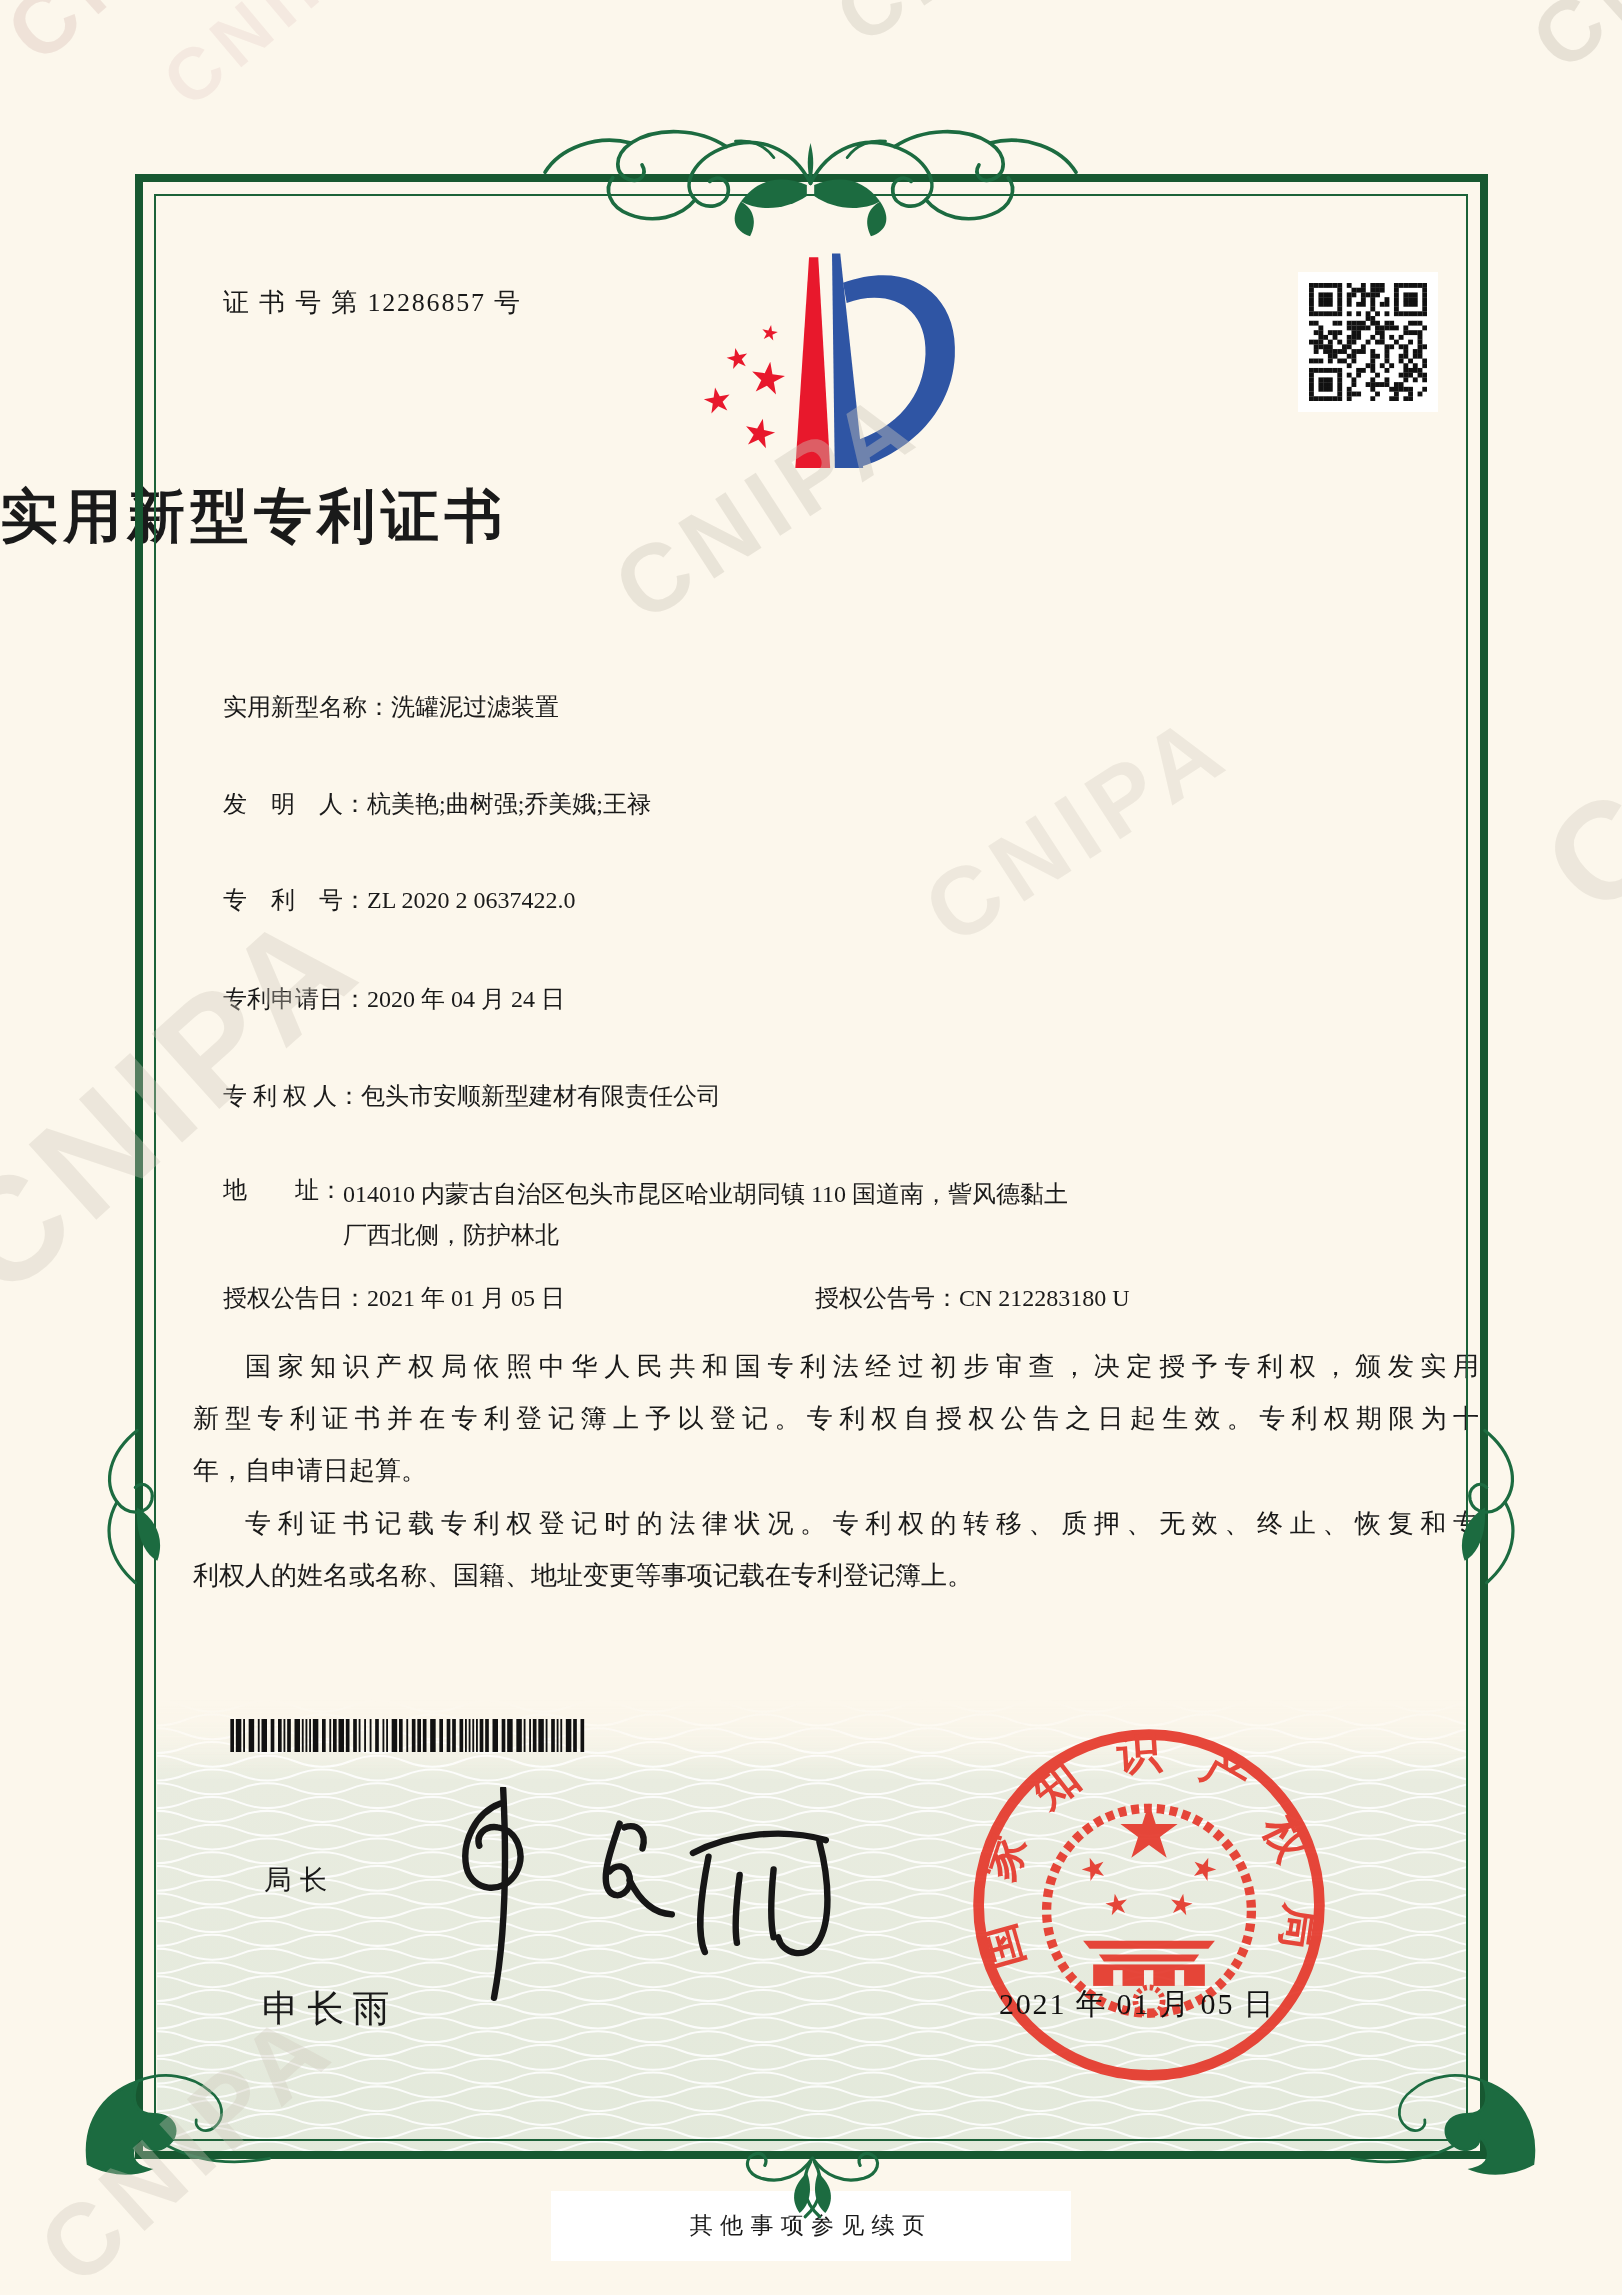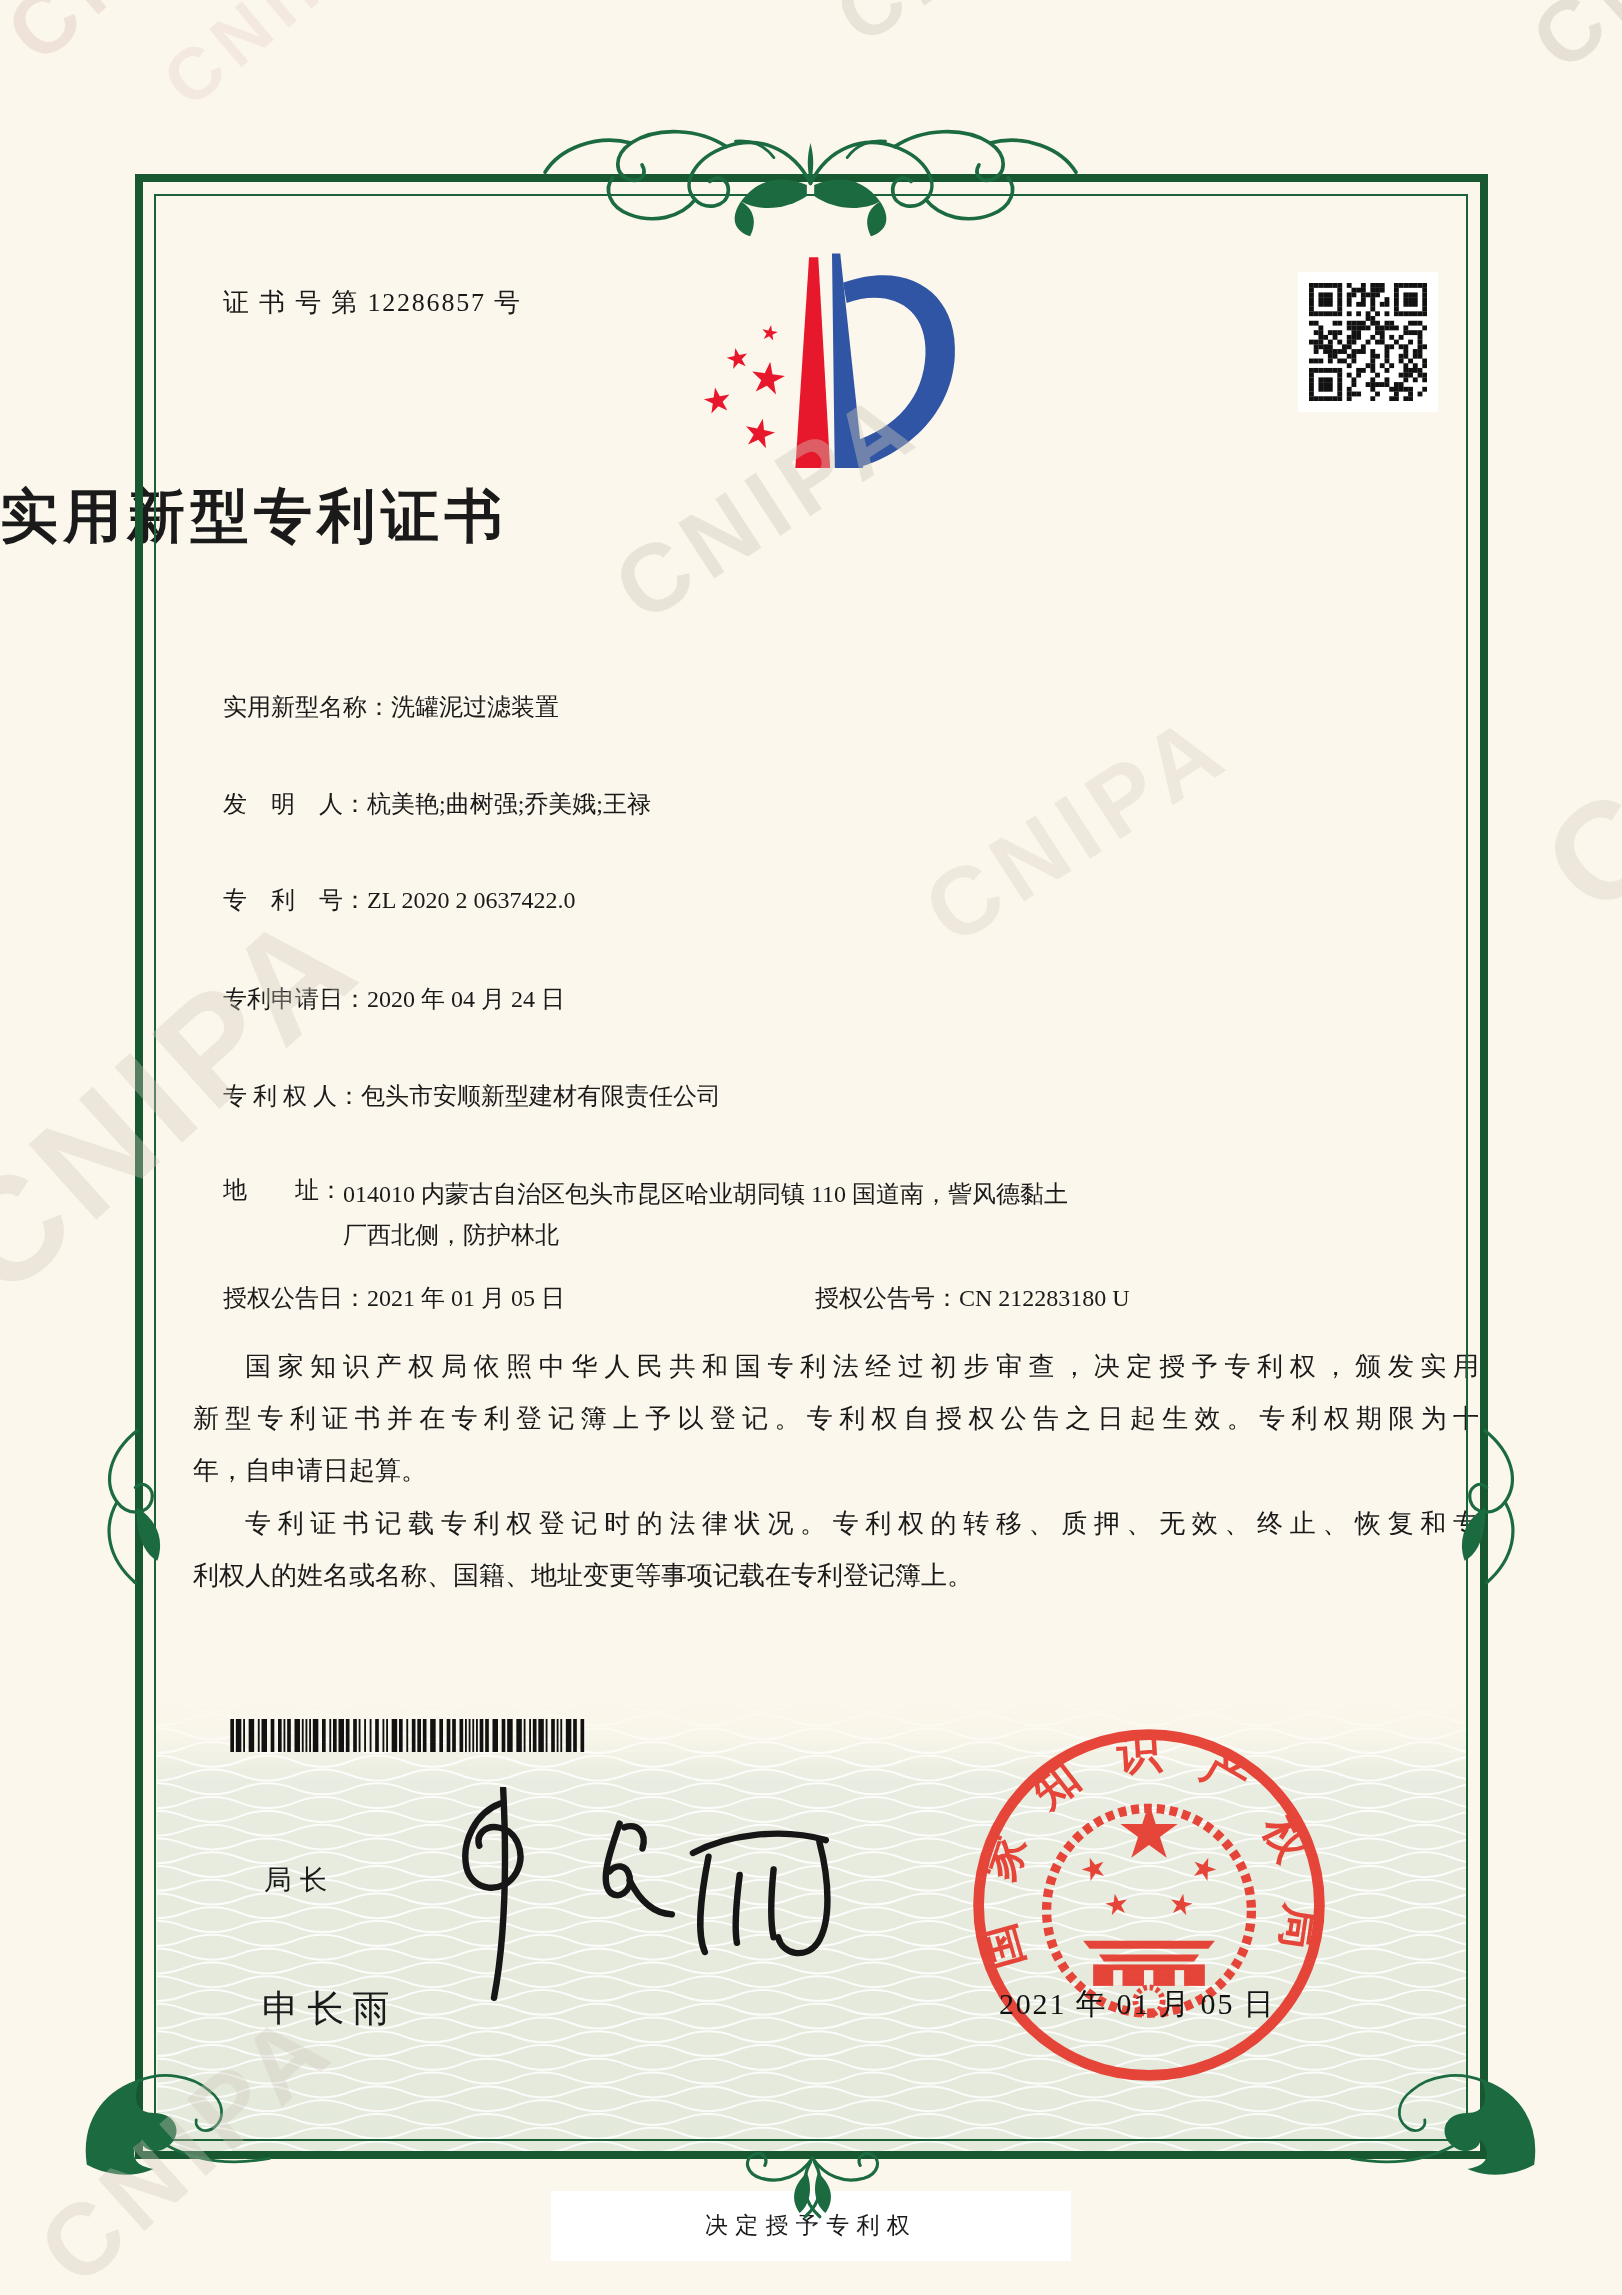--- a/index.html
+++ b/index.html
@@ -639,16 +639,16 @@
       <path d="M180,319 L320,319 L313,329 L187,329 Z"></path>
       <rect x="172" y="333" width="156" height="30"></rect>
       <rect x="200" y="341" width="13" height="22" fill="#f2f0e6"></rect>
       <rect x="243" y="341" width="13" height="22" fill="#f2f0e6"></rect>
       <rect x="286" y="341" width="13" height="22" fill="#f2f0e6"></rect>
       <circle cx="250" cy="384" r="19" fill="none" stroke="#e5382b" stroke-width="8" stroke-dasharray="5 4"></circle>
     </g>
   </svg>
   <div class="txt" id="seal-date">2021 年 01 月 05 日</div>
 
-  <div id="note-strip">决定授予专利权</div>
+  <div id="note-strip">其他事项参见续页</div>
 
 </div>
 
 
 </body></html>

